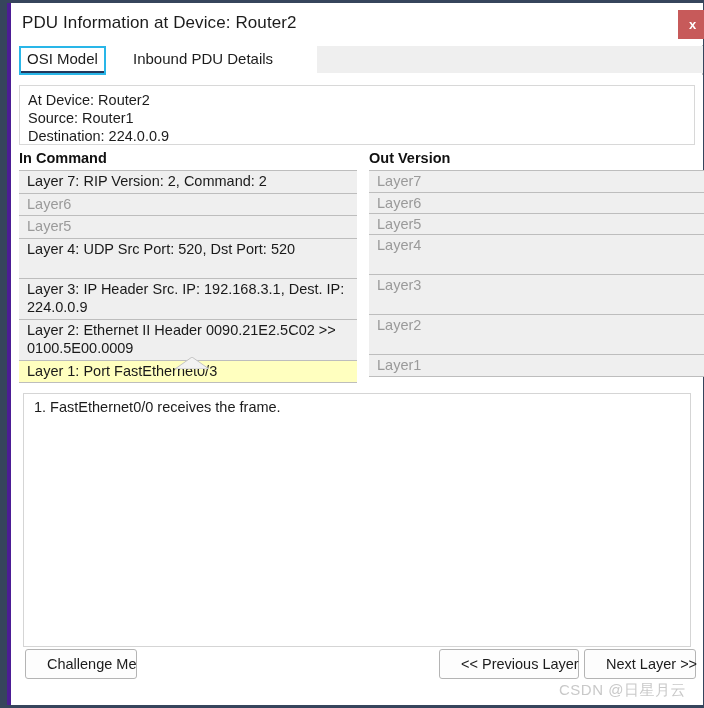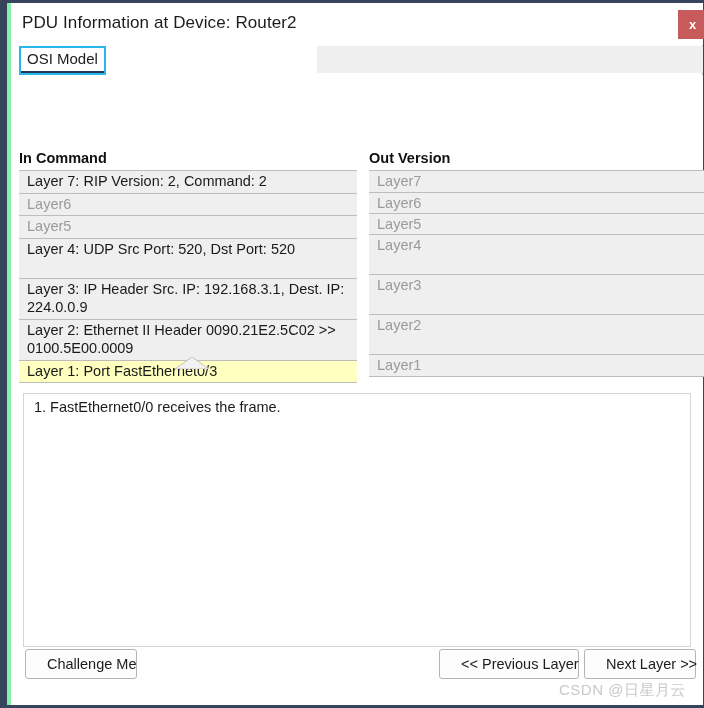--- a/index.html
+++ b/index.html
@@ -13,21 +13,21 @@
   #root {
     position: relative;
     width: 704px; height: 708px;
     background: #ffffff;
   }
   
   .win-frame {
     position: absolute;
     left: 0; top: 0;
     width: 704px; height: 708px;
-    background: #86efac;
+    background: #4c1d95;
     border-left: 7px solid #36455c;
     border-top: 3px solid #36455c;
     border-right: 3px solid #36455c;
     border-bottom: 3px solid #36455c;
   }
   .win-inner {
     position: absolute;
     left: 4px; top: 0px;
     width: 692px; height: 702px;
     background: #ffffff;
@@ -228,24 +228,30 @@
     <div class="win-inner">
 
       <div class="titlebar">
         <div class="title-text">PDU Information at Device: Router2</div>
         <button class="close-btn">x</button>
       </div>
 
       <div class="tabstrip">
         <div class="tabstrip-filler"></div>
         <div class="tab active">OSI Model</div>
+        <div class="tab inactive">Inbound PDU Details</div>
       </div>
 
       <div class="body-area">
 
+        <div class="info-panel">
+          <div class="info-line">At Device: Router2</div>
+          <div class="info-line">Source: Router1</div>
+          <div class="info-line">Destination: 224.0.0.9</div>
+        </div>
 
         <div class="col-head in">In Command</div>
         <div class="col-head out">Out Version</div>
 
         <div class="layer-list in">
           <div class="layer-row">Layer 7: RIP Version: 2, Command: 2</div>
           <div class="layer-row dim">Layer6</div>
           <div class="layer-row dim">Layer5</div>
           <div class="layer-row tall2">Layer 4: UDP Src Port: 520, Dst Port: 520</div>
           <div class="layer-row tall2">Layer 3: IP Header Src. IP: 192.168.3.1, Dest. IP: 224.0.0.9</div>

